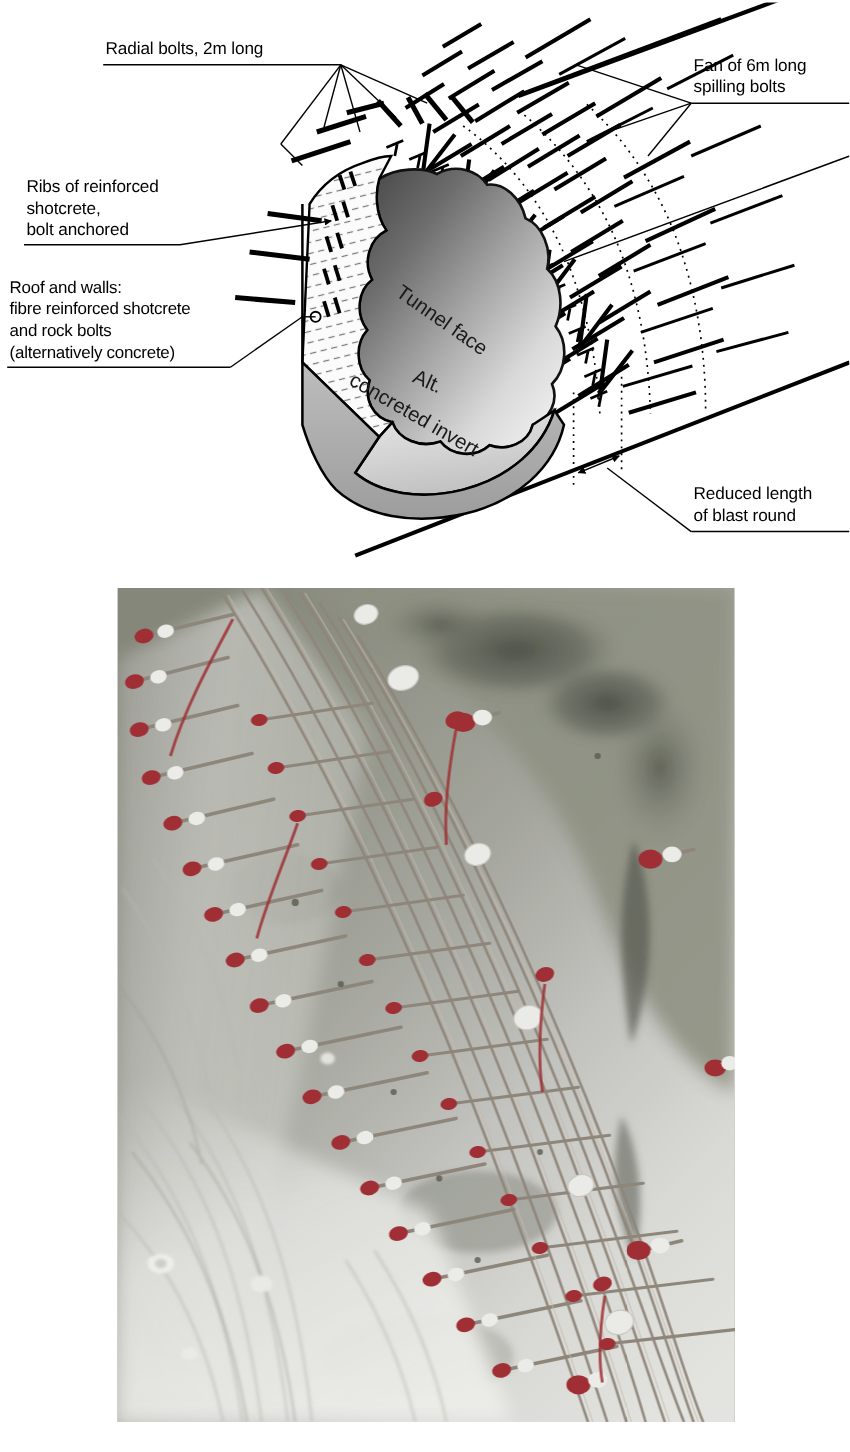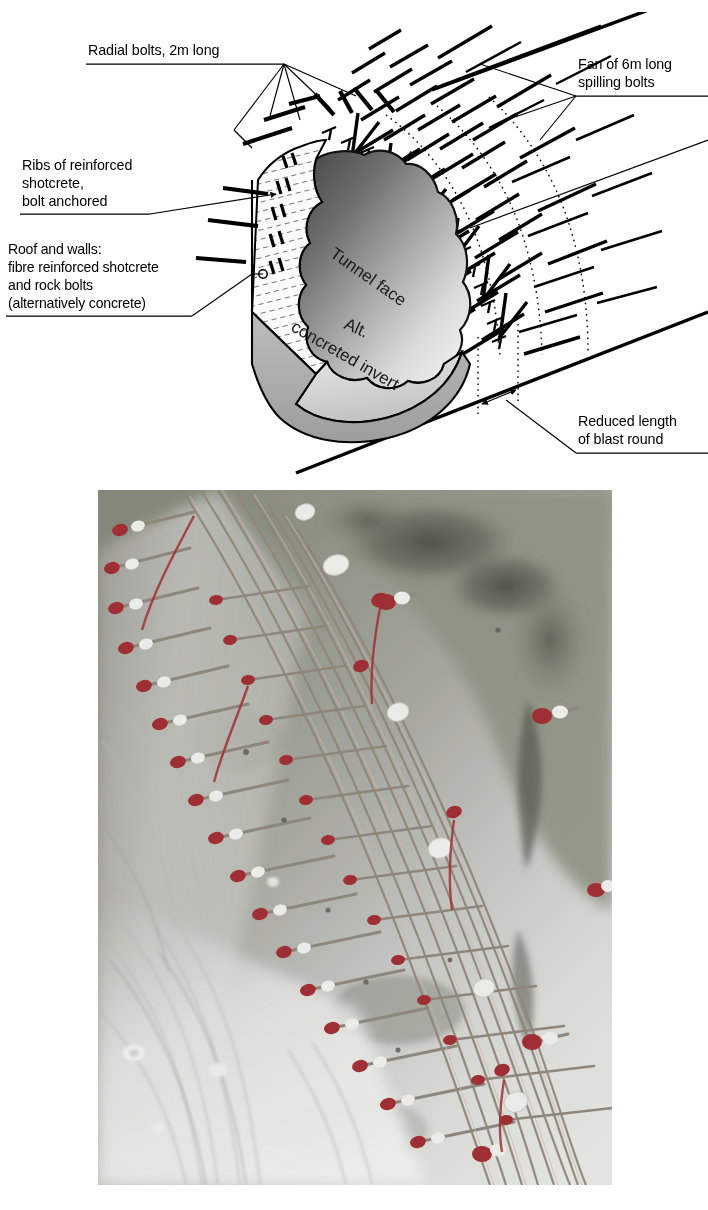--- a/index.html
+++ b/index.html
@@ -14,21 +14,21 @@
     position: relative;
     overflow: hidden;
     font-family: "Liberation Sans", sans-serif;
     color: #000000;
   }
 
   
   #figure-diagram {
     position: absolute;
     left: 0;
-    top: 12px;
+    top: 2px;
     width: 692px;
     height: 478px;
   }
   #figure-diagram svg {
     display: block;
     width: 708px;
     height: 478px;
   }
 
   .label-text {

